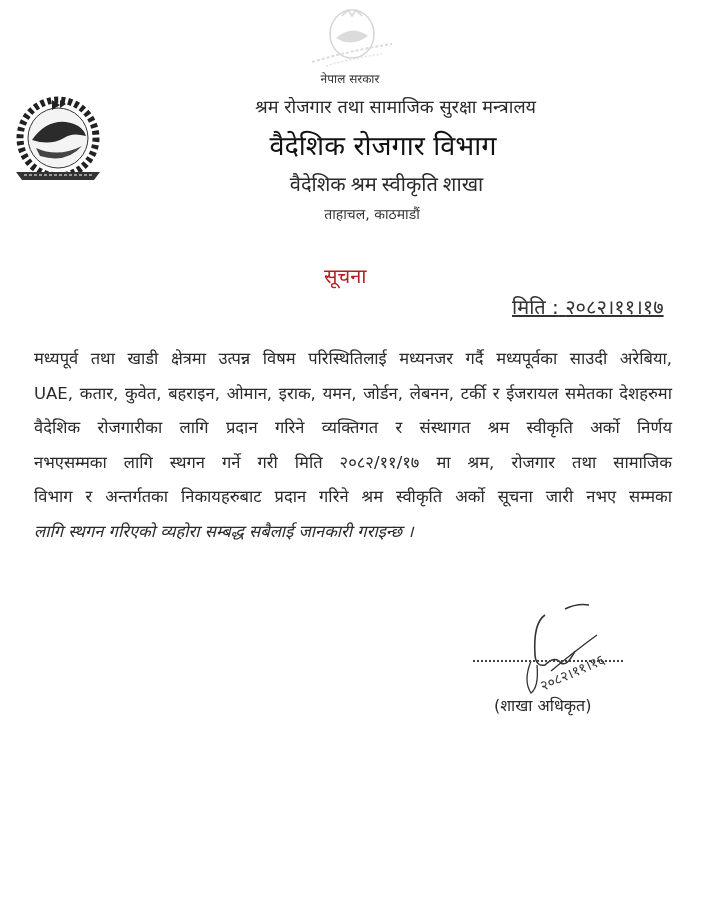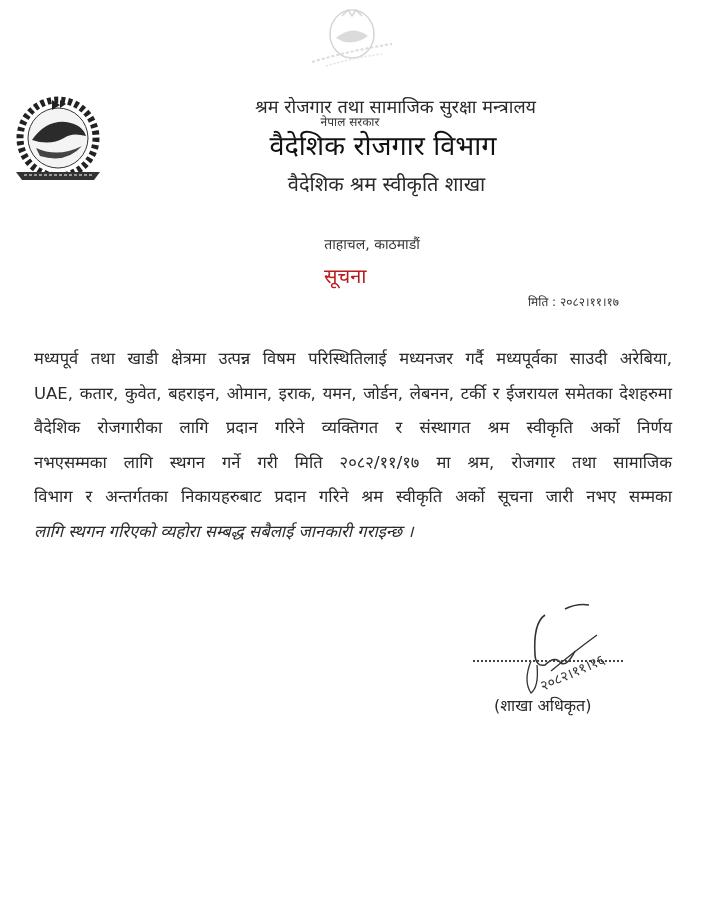--- a/index.html
+++ b/index.html
@@ -2,28 +2,28 @@
 <html><head>
   <meta charset="utf-8">
   <style>
     html, body { margin: 0; padding: 0; }
     body {
       width: 703px; height: 900px; background: #ffffff; position: relative; overflow: hidden;
       font-family: "DejaVu Sans", sans-serif; color: #1c1c1c;
     }
     .abs { position: absolute; }
     .watermark-emblem { left: 292px; top: 4px; width: 120px; height: 68px; opacity: 0.35; }
-    .gov-name { left: 300px; top: 70px; width: 100px; text-align: center; font-size: 12px; color: #333; margin-top: 43px; }
+    .gov-name { left: 300px; top: 70px; width: 100px; text-align: center; font-size: 12px; color: #333; }
     .left-emblem { left: 6px; top: 86px; width: 104px; height: 100px; }
     .ministry { left: 0; width: 703px; top: 94px; text-align: center; font-size: 18px; color: #2a2a2a; padding-left: 88px; box-sizing: border-box; }
     .department { left: 0; width: 696px; top: 126px; text-align: center; font-size: 27px; font-weight: normal; color: #111; padding-left: 70px; box-sizing: border-box; }
-    .branch { left: 0; width: 703px; top: 170px; text-align: center; font-size: 20px; color: #2a2a2a; padding-left: 70px; box-sizing: border-box; }
-    .address { left: 0; width: 703px; top: 204px; text-align: center; font-size: 14px; color: #333; padding-left: 41px; box-sizing: border-box; margin-top: 30px; }
+    .branch { left: 0; width: 703px; top: 170px; text-align: center; font-size: 20px; color: #2a2a2a; padding-left: 70px; box-sizing: border-box; font-family: Liberation Serif, serif; }
+    .address { left: 0; width: 703px; top: 204px; text-align: center; font-size: 14px; color: #333; padding-left: 41px; box-sizing: border-box; }
     .notice-title { left: 324px; top: 262px; font-size: 20px; color: #b91c1c; }
-    .date-line { left: 528px; top: 293px; font-size: 12px; color: #333; }
+    .date-line { left: 512px; top: 293px; font-size: 20px; color: #333; text-decoration: underline; }
     .body-text {
       left: 34px; top: 334px; width: 638px; font-size: 16.5px; line-height: 34.5px; color: #2a2a2a;
       text-align: justify; text-align-last: left; margin-top: 8px;
     }
     .body-line { display: block; text-align: justify; text-align-last: justify; white-space: nowrap; }
     .body-line.last { text-align-last: left; font-style: italic; }
     .signature { left: 505px; top: 595px; width: 150px; height: 110px; }
     .dots { left: 473px; top: 660px; width: 150px; border-top: 2px dotted #444; }
     .sig-title { left: 494px; top: 694px; font-size: 16px; color: #2a2a2a; }
   </style>

